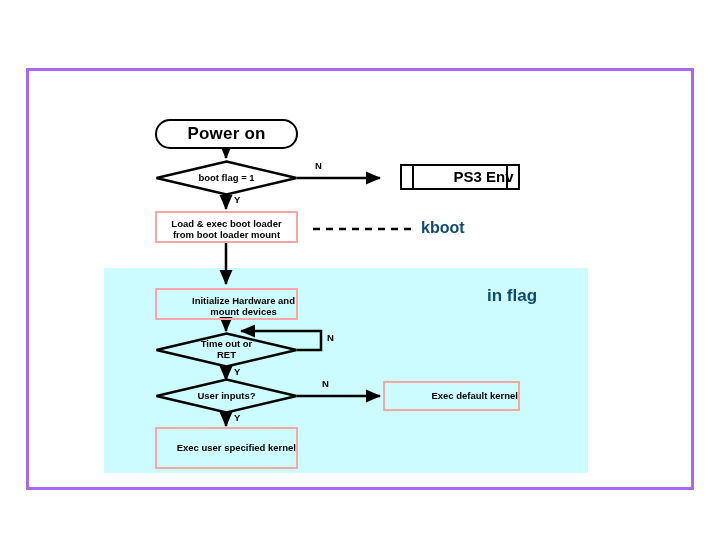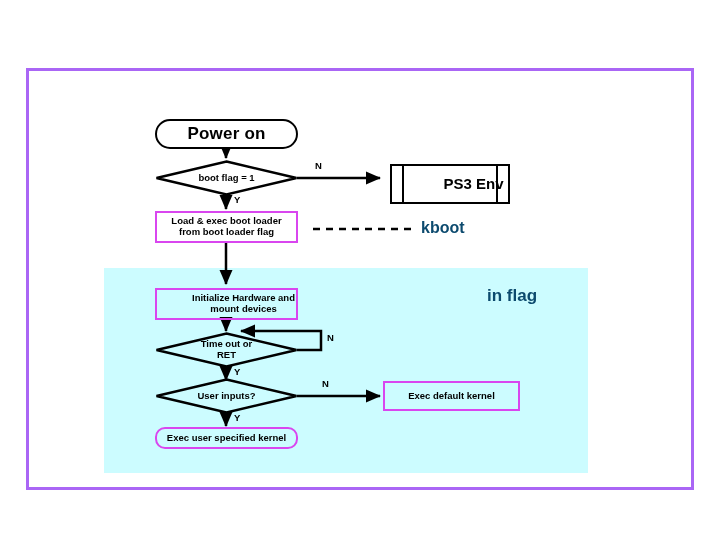--- a/index.html
+++ b/index.html
@@ -49,23 +49,24 @@
     line-height: 1.15;
   }
   .terminator {
     border: 2px solid #000000;
     border-radius: 999px;
     background: #ffffff;
     font-size: 17px;
     letter-spacing: 0.2px;
   }
   .process {
-    border: 2px solid #d946ef;
+    border: 2px solid #fca5a5;
     background: transparent;
     font-size: 9.5px;
+    justify-content: flex-end;
   }
   .process.on-white { background: #ffffff; }
   .predefined {
     border: 2px solid #000000;
     background: #ffffff;
     font-size: 15px;
   }
   .predefined::before,
   .predefined::after {
     content: "";
@@ -160,27 +161,27 @@
 
   <div class="decision" style="left:155px; top:160px; width:143px; height:36px;">
     <svg width="143" height="36" viewBox="0 0 143 36">
       <polygon points="71.5,1.5 141.5,18 71.5,34.5 1.5,18" fill="none" stroke="#000" stroke-width="2.5"></polygon>
     </svg>
     <div class="dlabel">boot flag = 1</div>
   </div>
   <div class="branch-label" style="left:315px; top:160px;">N</div>
   <div class="branch-label" style="left:234px; top:194px;">Y</div>
 
-  <div class="node predefined" style="left:390px; top:164px; width:120px; height:40px; position:absolute;padding-left:47px;">
+  <div class="node predefined" style="left:400px; top:164px; width:120px; height:26px; position:absolute;padding-left:47px;">
     <span>PS3 Env</span>
   </div>
 
   <div class="node process on-white" style="left:155px; top:211px; width:143px; height:32px; flex-direction:column;">
     <span>Load &amp; exec boot loader</span>
-    <span>from boot loader flag</span>
+    <span>from boot loader mount</span>
   </div>
 
   <div class="annot" id="kboot-label" style="left:421px; top:219px;">kboot</div>
 
   <div class="annot" id="in-kboot-label" style="left:487px; top:286px;">in flag</div>
 
   <div class="node process" style="left:155px; top:288px; width:143px; height:32px; flex-direction:column;padding-left:34px;">
     <span>Initialize Hardware and</span>
     <span>mount devices</span>
   </div>
@@ -203,17 +204,17 @@
     </svg>
     <div class="dlabel">User inputs?</div>
   </div>
   <div class="branch-label" style="left:322px; top:378px;">N</div>
   <div class="branch-label" style="left:234px; top:412px;">Y</div>
 
   <div class="node process" style="left:383px; top:381px; width:137px; height:30px;">
     <span>Exec default kernel</span>
   </div>
 
-  <div class="node process" style="left:155px; top:427px; width:143px; height:22px;border-radius:10px;">
+  <div class="node process" style="left:155px; top:427px; width:143px; height:42px;">
     <span>Exec user specified kernel</span>
   </div>
 
 </div>
 
 </body></html>

